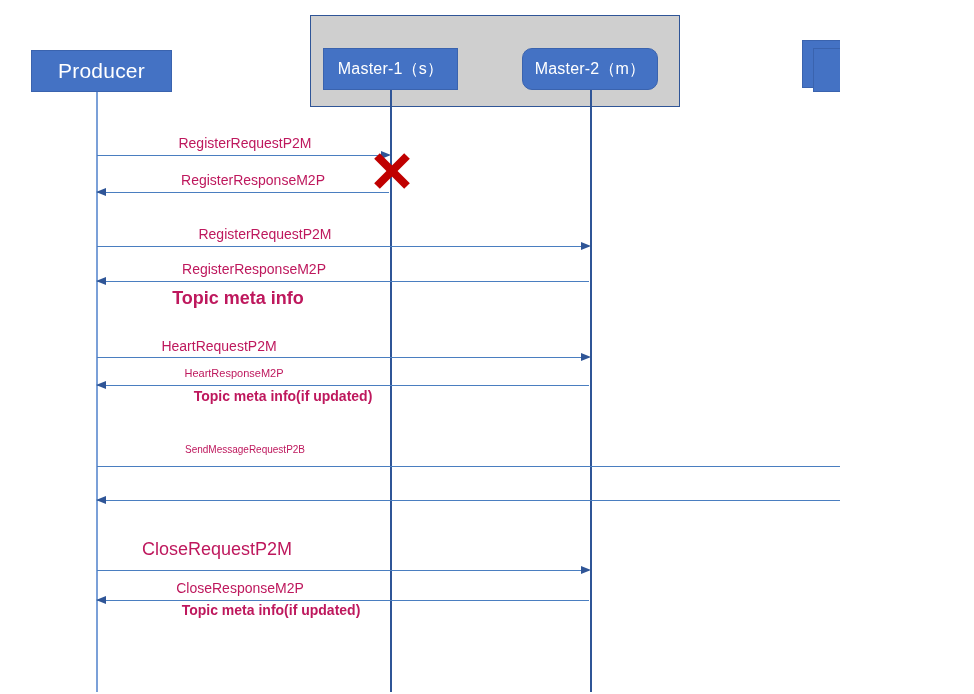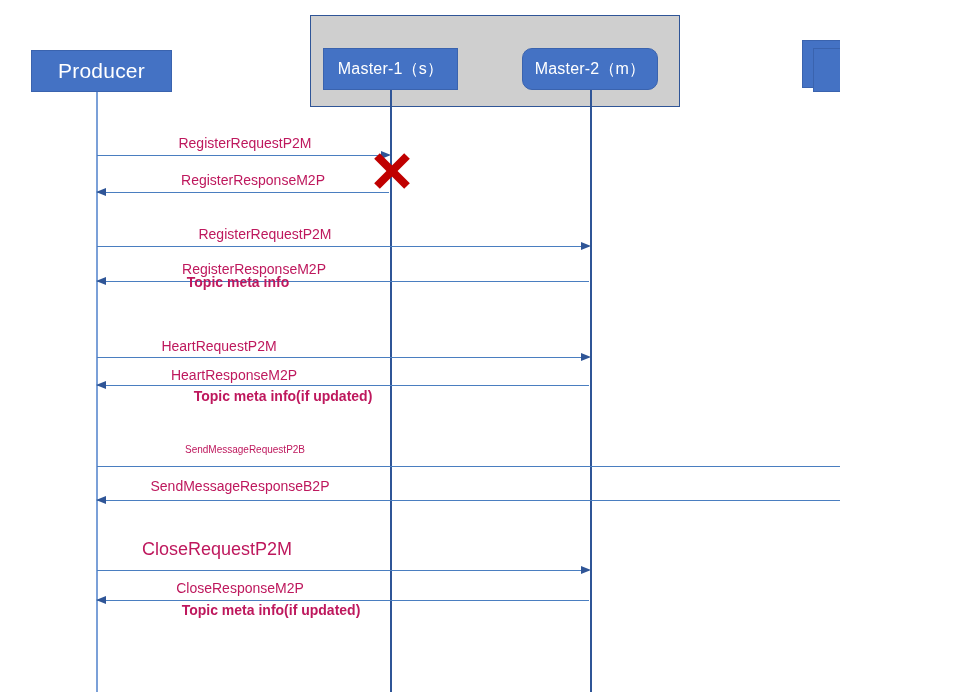--- a/index.html
+++ b/index.html
@@ -145,36 +145,35 @@
     </svg>
   </div>
 
   <div class="msg-label" style="left:265px; top:226px; font-size:14px;">RegisterRequestP2M</div>
   <div class="msg-line" style="left:97px; top:246px; width:492px;"></div>
   <div class="arrow-head right" style="left:581px; top:241.5px;"></div>
 
   <div class="msg-label" style="left:254px; top:261px; font-size:14px;">RegisterResponseM2P</div>
   <div class="msg-line" style="left:97px; top:281px; width:492px;"></div>
   <div class="arrow-head left" style="left:96px; top:276.5px;"></div>
-  <div class="msg-label note" style="left:238px; top:274px; font-size:14px;">Topic meta info</div>
+  <div class="msg-label note" style="left:238px; top:288px; font-size:18px;">Topic meta info</div>
 
   <div class="msg-label" style="left:219px; top:338px; font-size:14px;">HeartRequestP2M</div>
   <div class="msg-line" style="left:97px; top:357px; width:492px;"></div>
   <div class="arrow-head right" style="left:581px; top:352.5px;"></div>
 
-  <div class="msg-label" style="left:234px; top:367px; font-size:14px;">HeartResponseM2P</div>
+  <div class="msg-label" style="left:234px; top:367px; font-size:11px;">HeartResponseM2P</div>
   <div class="msg-line" style="left:97px; top:385px; width:492px;"></div>
   <div class="arrow-head left" style="left:96px; top:380.5px;"></div>
   <div class="msg-label note" style="left:283px; top:388px; font-size:14px;">Topic meta info(if updated)</div>
 
   <div class="msg-label" style="left:245px; top:444px; font-size:10px;">SendMessageRequestP2B</div>
   <div class="msg-line" style="left:97px; top:466px; width:782px;"></div>
   <div class="arrow-head right" style="left:871px; top:461.5px;"></div>
 
-  <div class="msg-label" style="left:240px; top:478px; font-size:14px;">SendMessageResponseB2P</div>
   <div class="msg-line" style="left:97px; top:500px; width:782px;"></div>
   <div class="arrow-head left" style="left:96px; top:495.5px;"></div>
 
   <div class="msg-label" style="left:217px; top:539px; font-size:18px;">CloseRequestP2M</div>
   <div class="msg-line" style="left:97px; top:570px; width:492px;"></div>
   <div class="arrow-head right" style="left:581px; top:565.5px;"></div>
 
   <div class="msg-label" style="left:240px; top:580px; font-size:14px;">CloseResponseM2P</div>
   <div class="msg-line" style="left:97px; top:600px; width:492px;"></div>
   <div class="arrow-head left" style="left:96px; top:595.5px;"></div>

